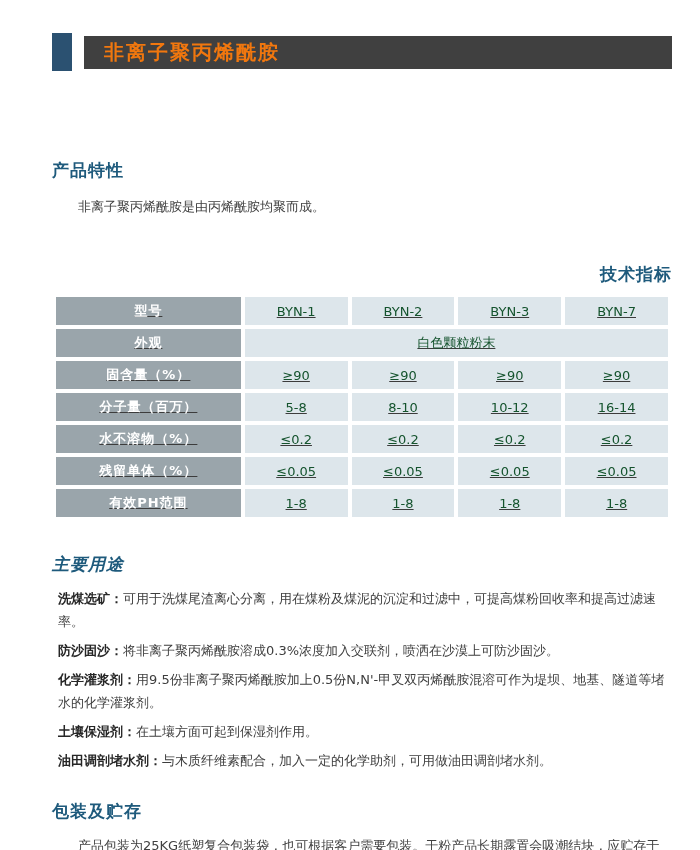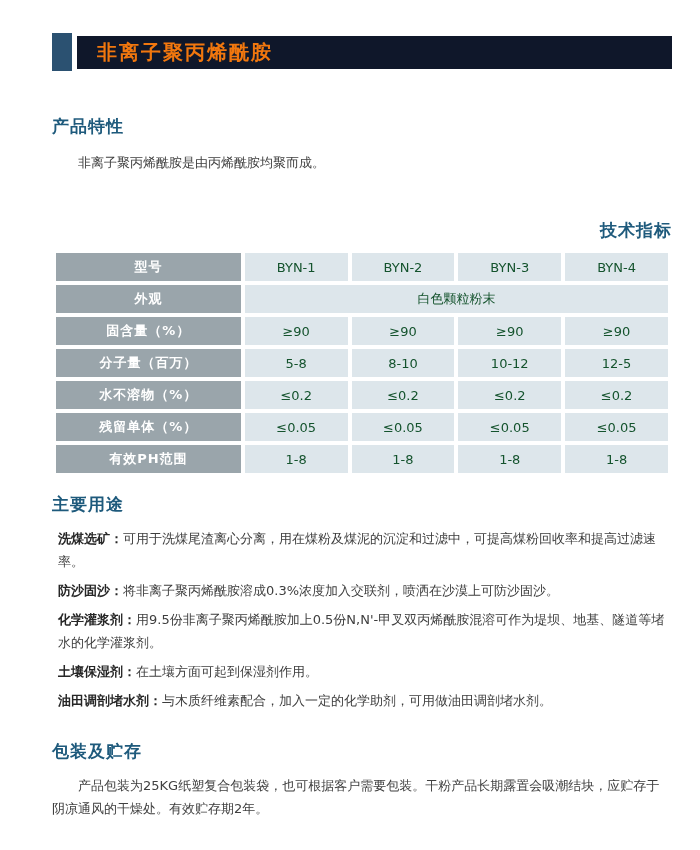--- a/index.html
+++ b/index.html
@@ -12,61 +12,62 @@
     color: #3c3c3c;
     font-size: 13px;
   }
   .page { width: 700px; padding: 33px 28px 0 52px; }
 
   
   .title-row { display: flex; align-items: stretch; height: 38px; }
   .title-square { width: 20px; background: #2b5171; }
   .title-bar {
     flex: 1;
-    margin: 3px 0 2px 5px;
-    background: #0f172a;
+    margin: 3px 0 2px 12px;
+    background: #404040;
     display: flex;
     align-items: center;
     padding-left: 20px;
   }
   .title-text {
     color: #f1770e;
     font-size: 20px;
     font-weight: bold;
     letter-spacing: 2px;
   }
 
   
   h2.sec-heading {
     font-size: 17px;
     font-weight: bold;
     color: #1e5a7c;
     margin: 0;
     letter-spacing: 1px;
     line-height: 22px;
   }
-  .sec-features h2 { margin-top: 44px; }
+  .sec-features h2 { margin-top: 88px; }
   .sec-specs h2    { margin-top: 46px; text-align: right; }
-  .sec-uses h2     { margin-top: 16px; }
+  .sec-uses h2     { margin-top: 32px; font-style: italic; }
   .sec-pack h2     { margin-top: 28px; }
 
   .body-para {
     margin: 16px 0 0 0;
     text-indent: 2em;
     line-height: 20px;
     color: #404040;
   }
 
   
   table.spec {
     margin-top: 8px;
     width: 100%;
     border-collapse: separate;
     border-spacing: 4px;
     table-layout: fixed;
+    text-decoration: underline;
   }
   table.spec th, table.spec td {
     height: 28px;
     padding: 0 2px;
     text-align: center;
     vertical-align: middle;
     font-size: 13px;
   }
   th.rowlabel {
     background: #9aa5ab;
@@ -118,39 +119,39 @@
         <col style="width:17.25%">
         <col style="width:17.25%">
         <col style="width:17.25%">
       </colgroup>
       <tbody>
         <tr>
           <th class="rowlabel">型号</th>
           <td class="cell">BYN-1</td>
           <td class="cell">BYN-2</td>
           <td class="cell">BYN-3</td>
-          <td class="cell">BYN-4</td>
+          <td class="cell">BYN-7</td>
         </tr>
         <tr>
           <th class="rowlabel">外观</th>
           <td class="cell" colspan="4">白色颗粒粉末</td>
         </tr>
         <tr>
           <th class="rowlabel">固含量（%）</th>
           <td class="cell">≥90</td>
           <td class="cell">≥90</td>
           <td class="cell">≥90</td>
           <td class="cell">≥90</td>
         </tr>
         <tr>
           <th class="rowlabel">分子量（百万）</th>
           <td class="cell">5-8</td>
           <td class="cell">8-10</td>
           <td class="cell">10-12</td>
-          <td class="cell">12-5</td>
+          <td class="cell">16-14</td>
         </tr>
         <tr>
           <th class="rowlabel">水不溶物（%）</th>
           <td class="cell">≤0.2</td>
           <td class="cell">≤0.2</td>
           <td class="cell">≤0.2</td>
           <td class="cell">≤0.2</td>
         </tr>
         <tr>
           <th class="rowlabel">残留单体（%）</th>

